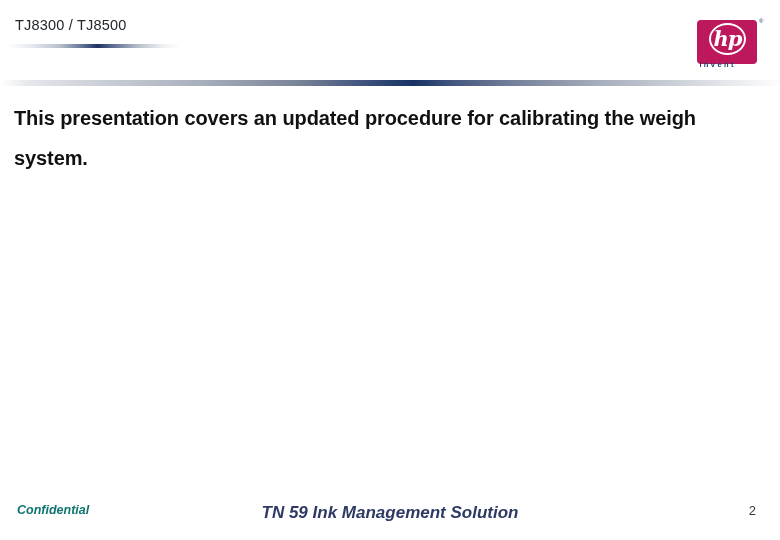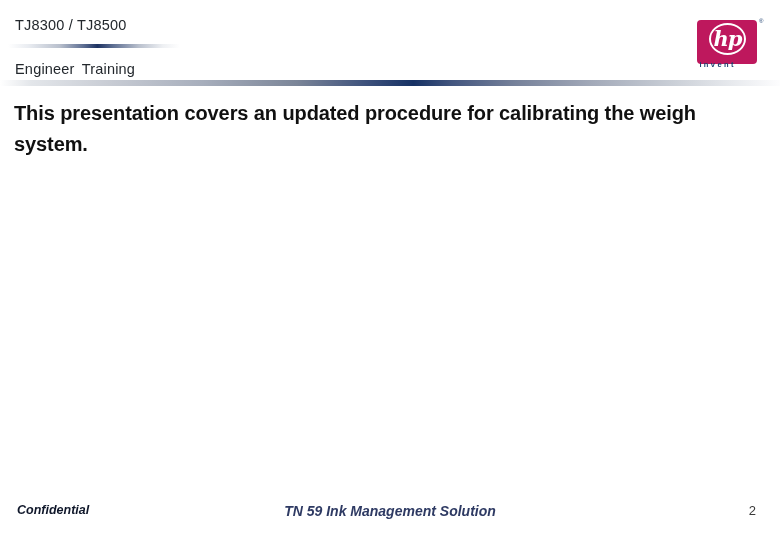--- a/index.html
+++ b/index.html
@@ -170,50 +170,50 @@
   
   #content {
     position: absolute;
     left: 14px;
     top: 98px;
     width: 740px;
   }
   .body-text {
     font-size: 20px;
     font-weight: bold;
-    line-height: 31px;
+    line-height: 40px;
     color: #111111;
     letter-spacing: -0.1px;
   }
 
   
   #footer {
     position: absolute;
     left: 0;
     top: 498px;
     width: 780px;
     height: 34px;
   }
   .foot-left {
     position: absolute;
     left: 17px;
     top: 5px;
     font-size: 12.5px;
     font-weight: bold;
     font-style: italic;
-    color: #0f172a;
+    color: #0f766e;
     white-space: nowrap;
   }
   .foot-center {
     position: absolute;
     left: 0;
     top: 5px;
     width: 780px;
     text-align: center;
-    font-size: 14px;
+    font-size: 17px;
     font-weight: bold;
     font-style: italic;
     color: #2e3a63;
     white-space: nowrap;
   }
   .foot-right {
     position: absolute;
     right: 24px;
     top: 5px;
     font-size: 13px;
@@ -226,21 +226,20 @@
 <body>
 
 <div id="slide">
 
   <div id="header">
 
     <div class="hdr-line1">TJ8300 / TJ8500</div>
 
     <div class="rule-short"></div>
 
-    <div class="hdr-line2"><span>Engineer</span><span class="gapword">Training</span></div>
 
 
     <div class="rule-long"></div>
 
     <div id="hp-logo">
       <div class="hp-box">
         <div class="hp-oval"></div>
         <div class="hp-letters">hp</div>
       </div>
       <div class="hp-tm">®</div>

